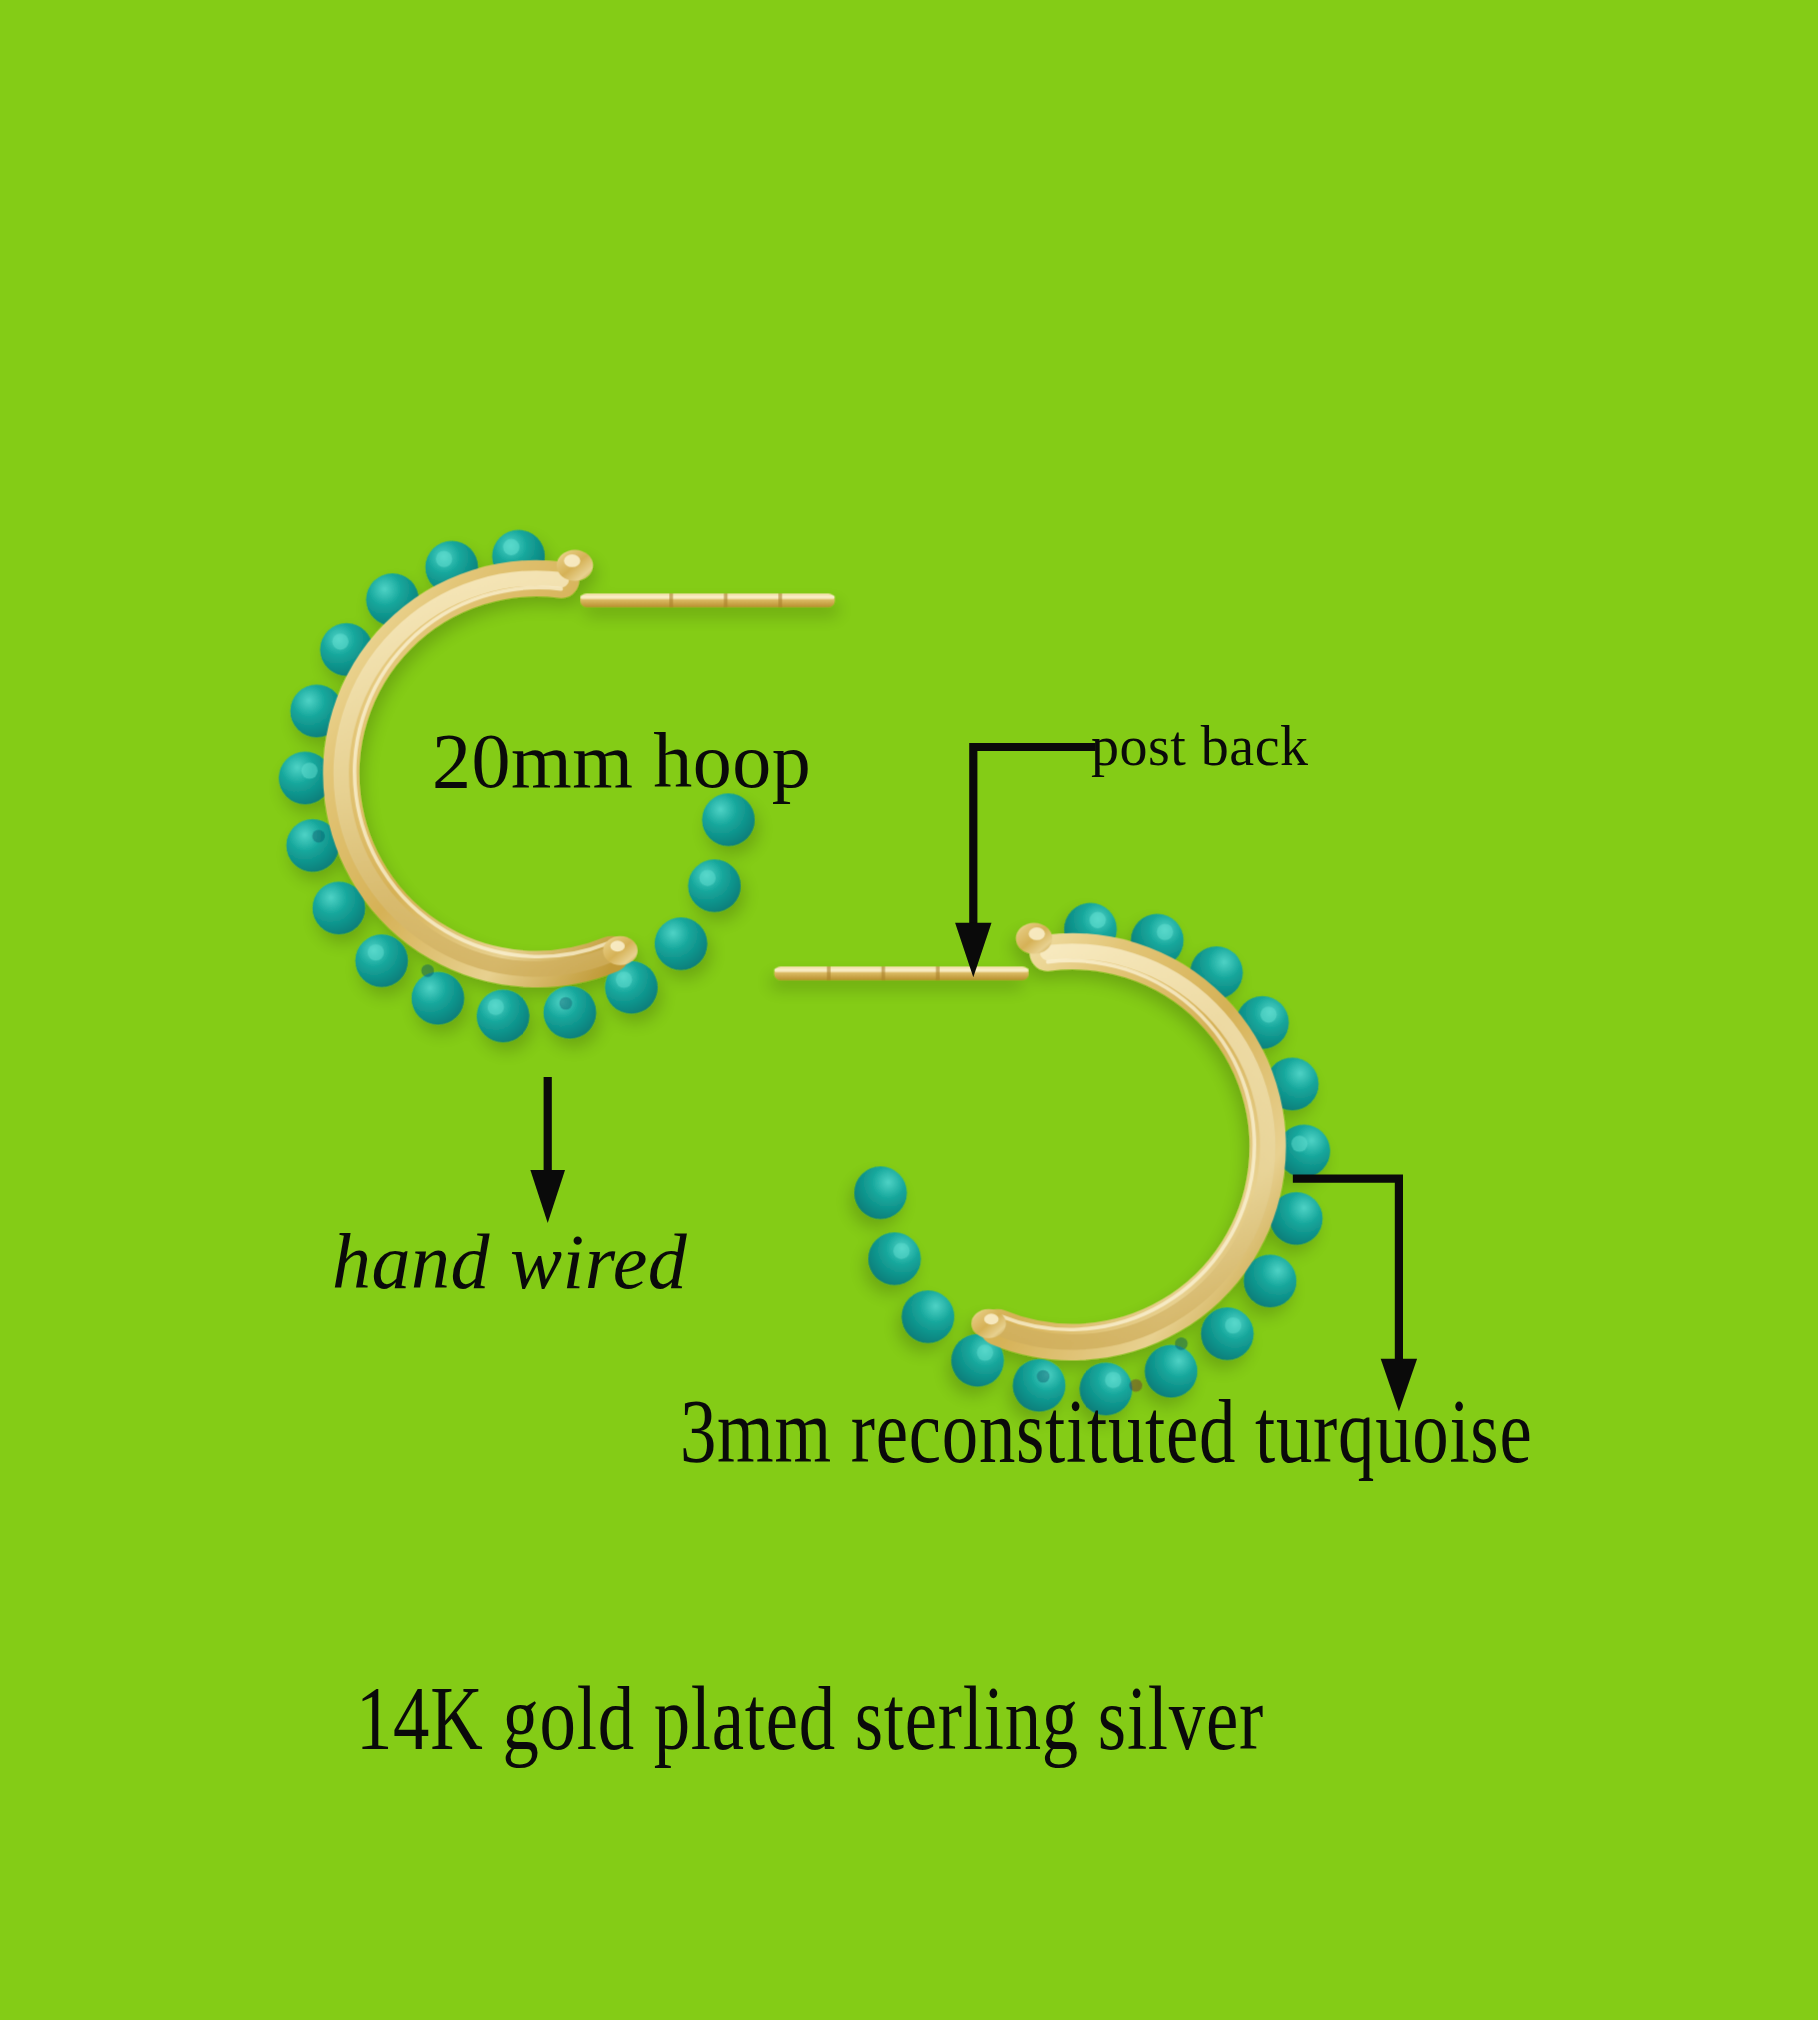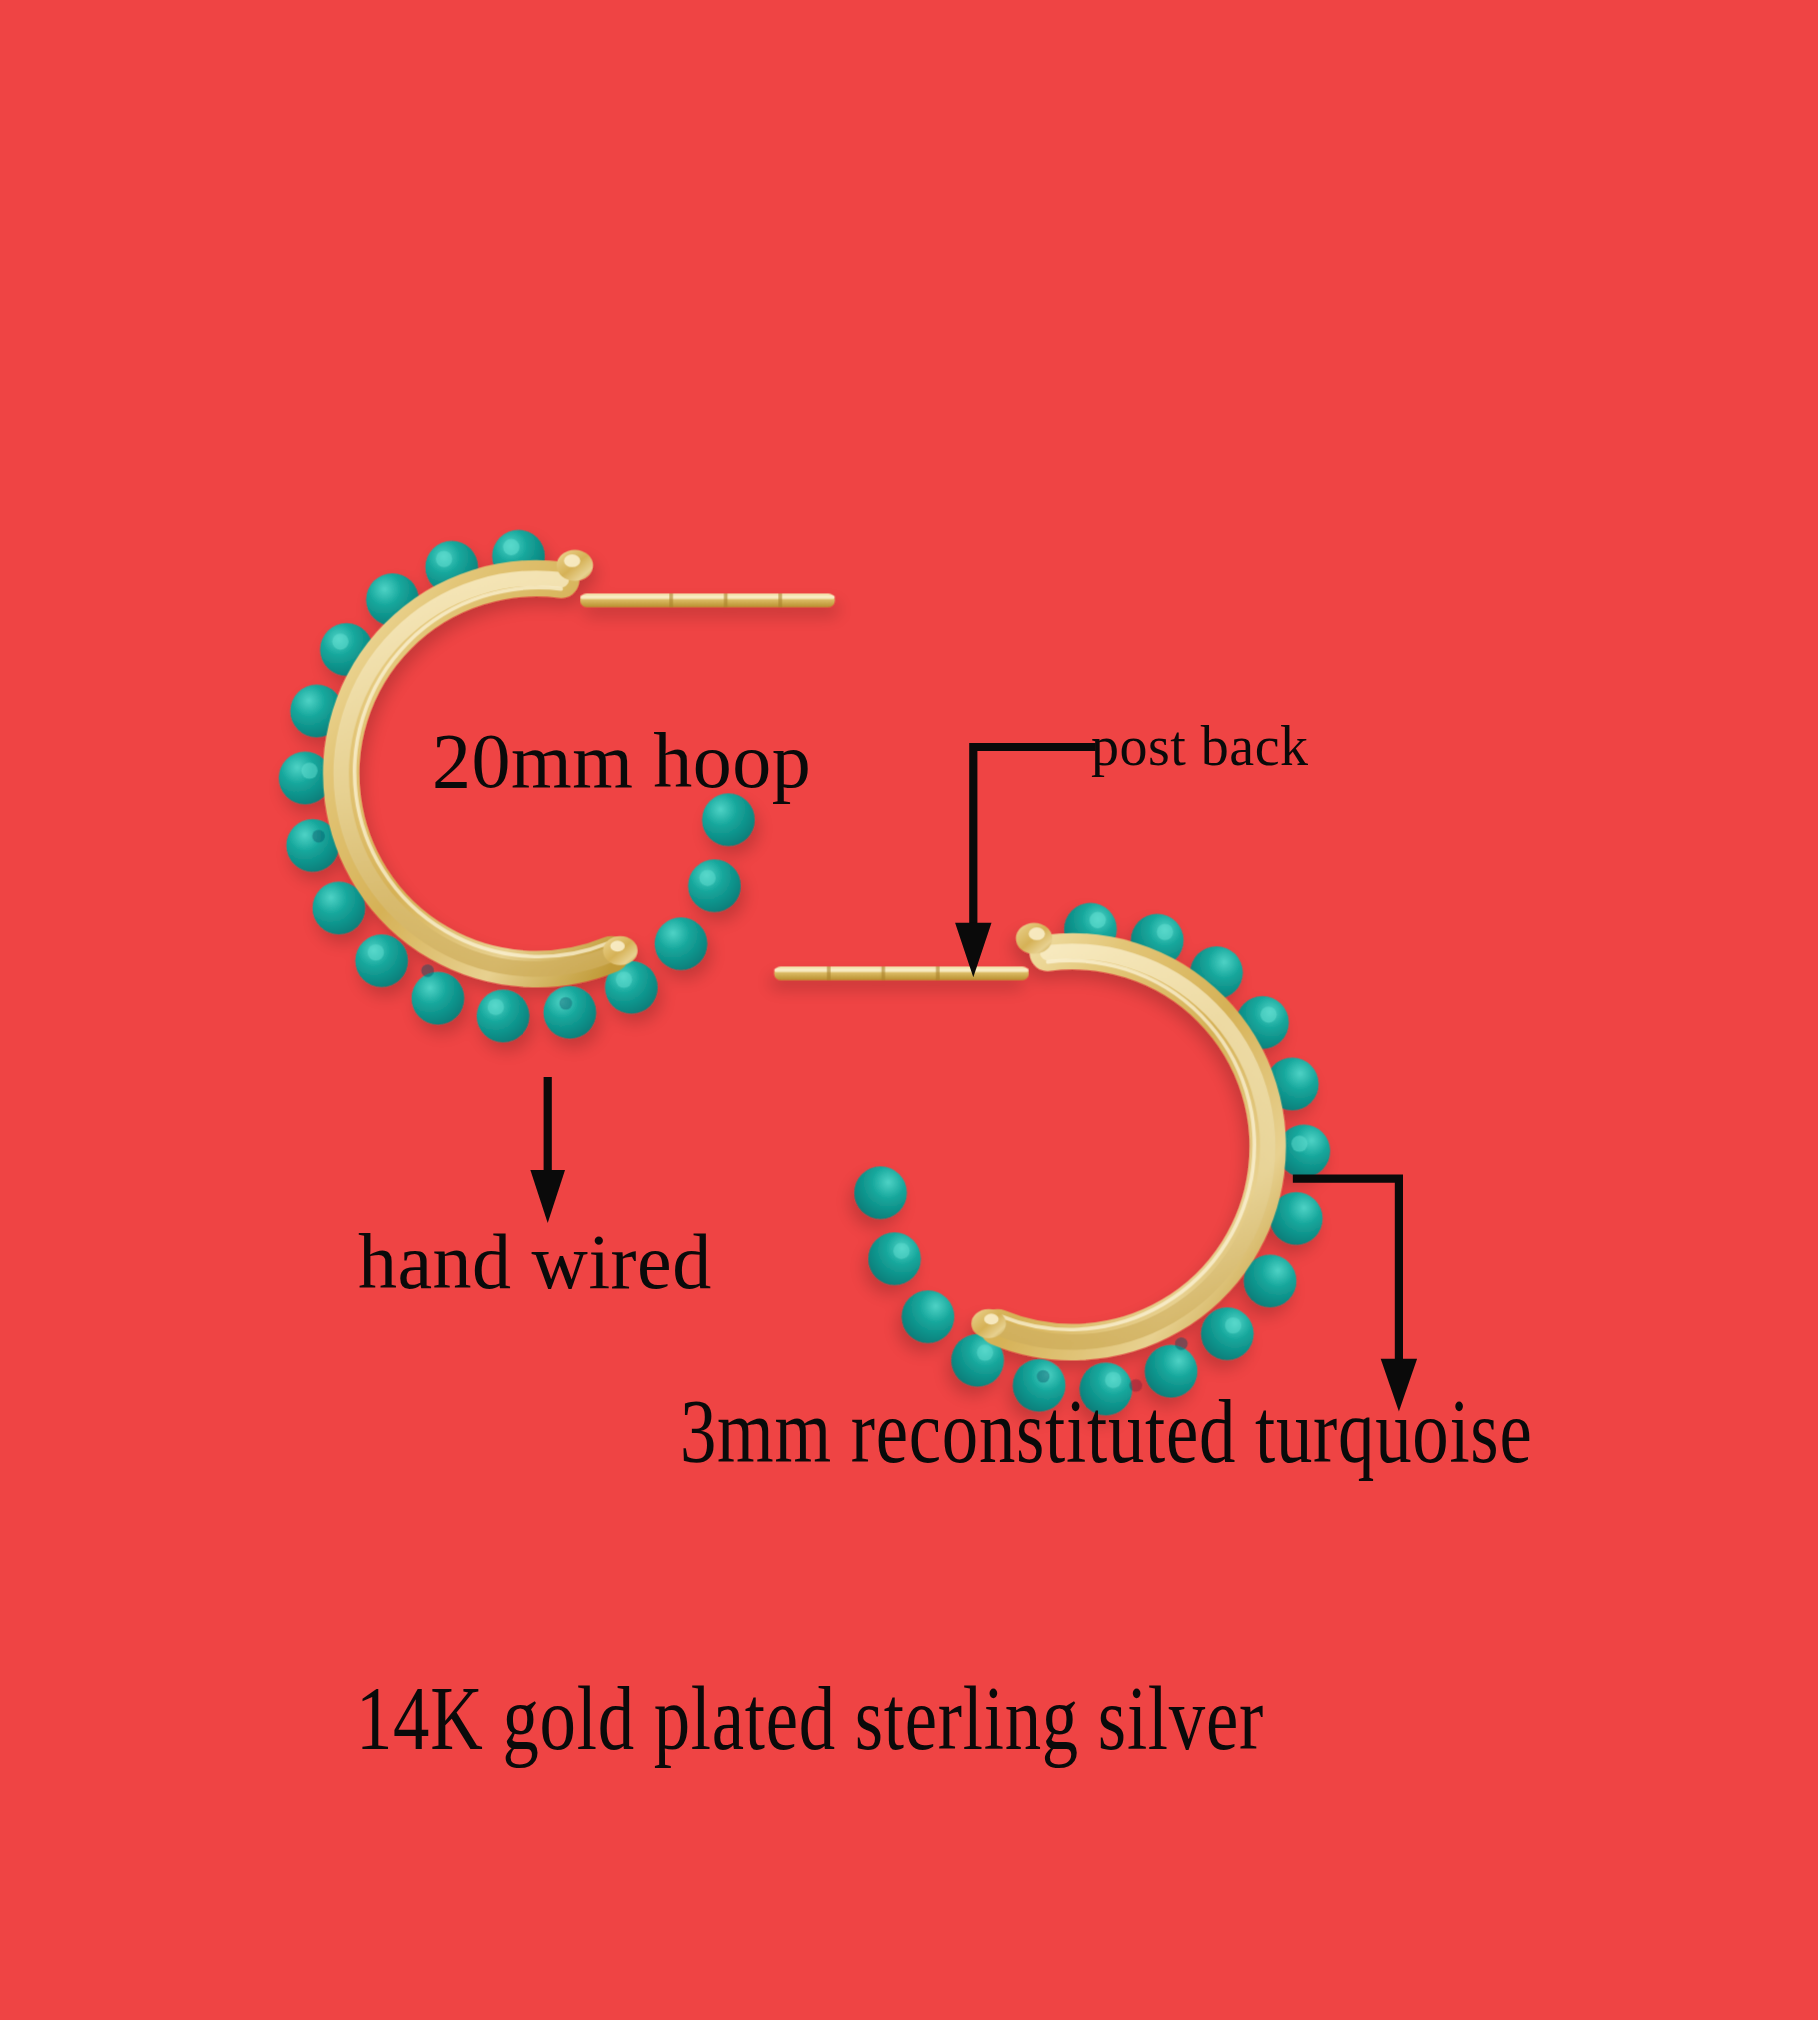--- a/index.html
+++ b/index.html
@@ -5,37 +5,37 @@
 <style>
   html, body {
     margin: 0;
     padding: 0;
     background: #ffffff;
   }
   #canvas {
     position: relative;
     width: 1818px;
     height: 2020px;
-    background: #ef4444;
+    background: #84cc16;
     overflow: hidden;
     font-family: "Liberation Serif", "DejaVu Serif", serif;
   }
 
   
   .anno {
     position: absolute;
     color: #0a0a0a;
     white-space: nowrap;
     line-height: 1;
     font-family: "Liberation Serif", "DejaVu Serif", serif;
     font-weight: 400;
   }
   #label-hoop      { left: 432px;  top: 722px;  font-size: 78px; letter-spacing: 0.5px; }
   #label-postback  { left: 1091px; top: 718px;  font-size: 56px; letter-spacing: 0.5px; }
-  #label-handwired { left: 358px;  top: 1223px; font-size: 78px; letter-spacing: 0.5px; }
+  #label-handwired { left: 332px;  top: 1223px; font-size: 78px; letter-spacing: 0.5px; font-style: italic; }
   #label-turquoise { left: 680px;  top: 1386px; font-size: 91px; transform: scaleX(0.80); transform-origin: left top; letter-spacing: 0.9px; }
   #label-material  { left: 356px;  top: 1673px; font-size: 91px; transform: scaleX(0.80); transform-origin: left top; letter-spacing: 0.9px; }
 
   
   .leader { position: absolute; }
 
   
   .product { position: absolute; }
 
   #earring-left  { left: 155px;  top: 409px; width: 727px; height: 727px; }

